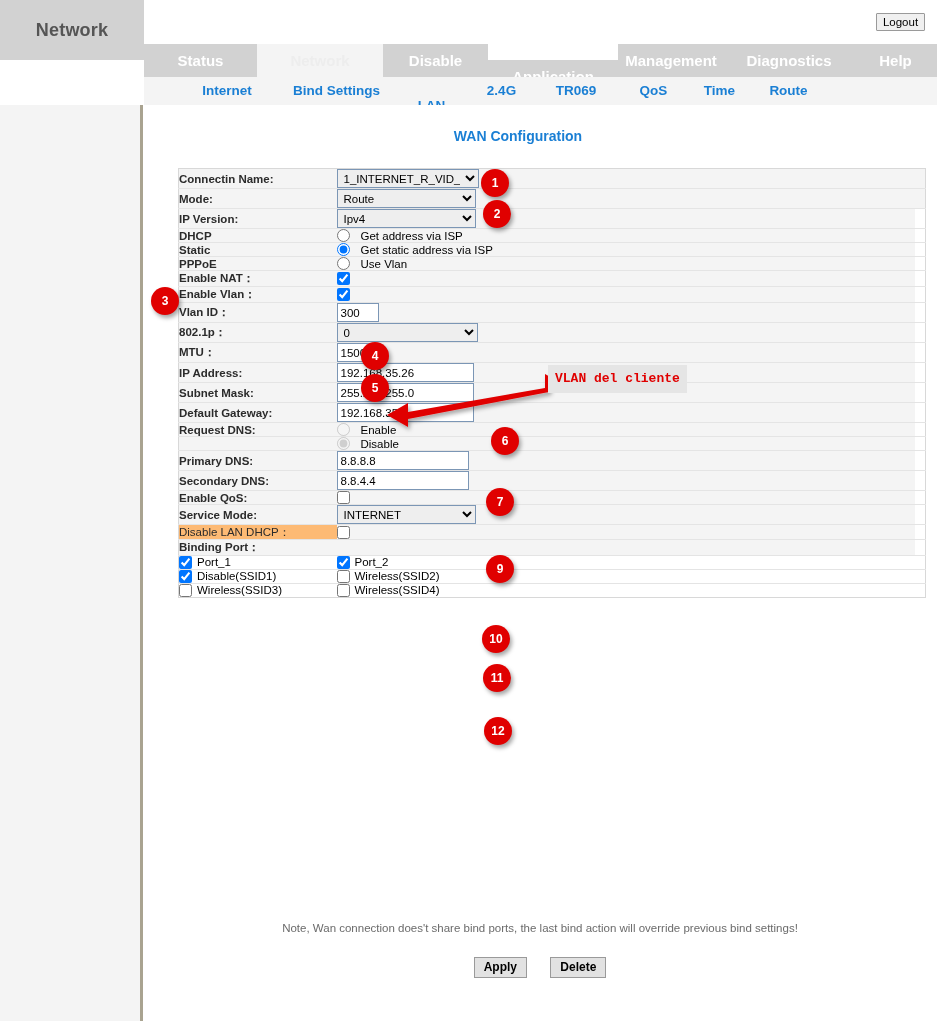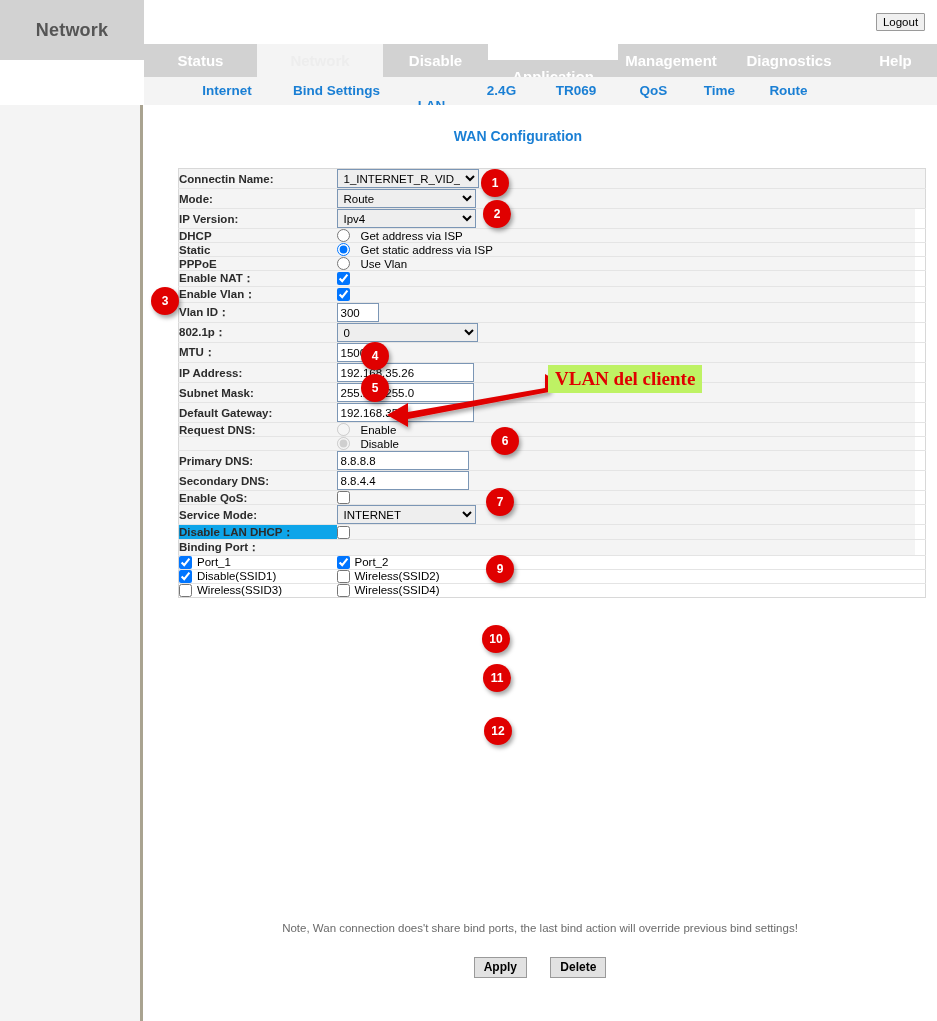--- a/index.html
+++ b/index.html
@@ -239,22 +239,22 @@
   input[type="radio"], input[type="checkbox"] {
     margin: 0;
     width: 13px;
     height: 13px;
     vertical-align: middle;
   }
 
   
   .dhcp-lbl {
     width: 52px;
-    background: #0ea5e9;
-    font-weight: bold;
+    background: #fdba74;
+    font-weight: normal;
     color: #2b2b2b;
     padding: 6px 0 6px 12px;
     line-height: 13px;
     box-sizing: border-box;
   }
   .dhcp-cb {
     width: 94px;
     background: #f4f4f4;
     padding: 6px 0 6px 10px;
     box-sizing: border-box;
@@ -341,25 +341,25 @@
     top: 0; left: 0;
     width: 937px;
     height: 1021px;
     pointer-events: none;
     z-index: 35;
   }
   .anno-label {
     position: absolute;
     left: 548px;
     top: 365px;
-    background: #bef264;
+    background: #e5e5e5;
     color: #e00000;
-    font-size: 19px;
-    font-weight: bold;
-    font-family: Liberation Serif, serif;
+    font-size: 13px;
+    font-weight: bold;
+    font-family: Liberation Mono, monospace;
     padding: 3px 7px 4px 7px;
     white-space: nowrap;
     z-index: 36;
     line-height: 21px;
   }
 </style>
 </head>
 <body>
 
 <div class="logout-bar">

